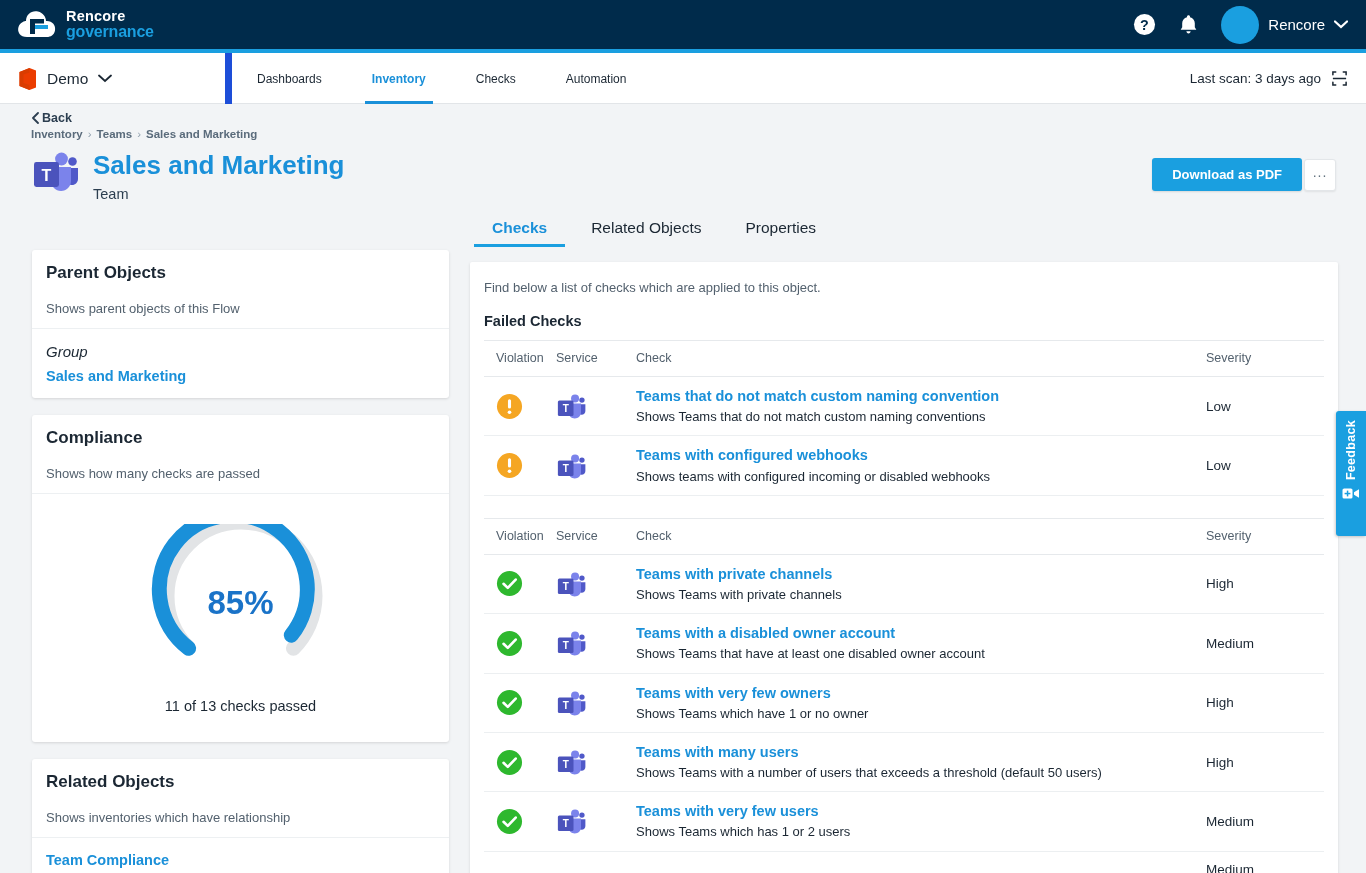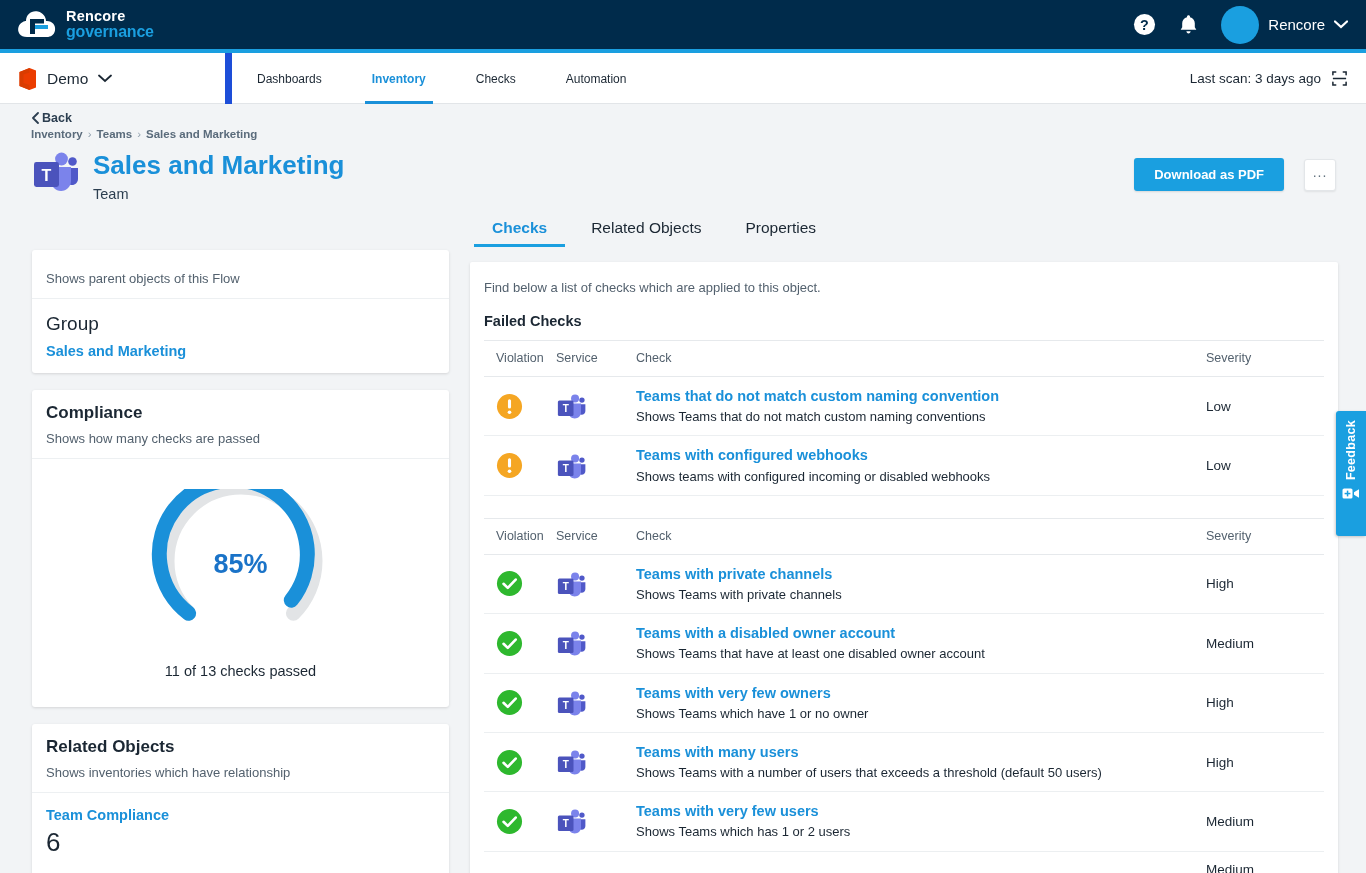--- a/index.html
+++ b/index.html
@@ -74,51 +74,51 @@
     color: #5a6b7b; font-weight: bold; display: flex; gap: 5px; align-items: center;
   }
   .crumbs .sep { color: #93a2b0; font-weight: normal; }
   .crumbs .crumb { cursor: pointer; }
 
   .pagehead { position: absolute; left: 31px; top: 148px; display: flex; align-items: flex-start; gap: 14px; }
   .pagehead-txt { padding-top: 3px; }
   .page-title { font-size: 26px; font-weight: bold; color: #1a90d9; line-height: 1.1; }
   .page-sub { font-size: 14.5px; color: #2c3e50; margin-top: 6px; }
 
-  .head-actions { position: absolute; right: 30px; top: 158px; display: flex; gap: 20px; align-items: center; }
+  .head-actions { position: absolute; right: 30px; top: 158px; display: flex; gap: 2px; align-items: center; }
   .btn-primary {
     background: #1a9fe0; color: #fff; font-size: 13px; font-weight: bold;
     padding: 9px 20px; border: none; border-radius: 3px; cursor: pointer;
     box-shadow: 0 1px 2px rgba(0,0,0,.12);
   }
   .btn-ghost {
     background: #fff; color: #62727f; font-size: 14px; border: 1px solid #e3e6e9;
     width: 32px; height: 32px; border-radius: 3px; cursor: pointer;
     box-shadow: 0 1px 2px rgba(0,0,0,.08); display:flex; align-items:center; justify-content:center;
     letter-spacing: 1px; padding-bottom: 5px;
   }
 
   
   .leftcol { position: absolute; left: 32px; top: 250px; width: 417px; }
   .card {
     background: #fff; border-radius: 3px; box-shadow: 0 1px 3px rgba(0,0,0,.13);
     margin-bottom: 17px; overflow: hidden;
   }
   .card-head { padding: 13px 14px 12px 14px; border-bottom: 1px solid #edf0f2; }
   .card-title { font-size: 17px; font-weight: bold; color: #1b2733; }
-  .card-desc { font-size: 13px; color: #53616e; margin-top: 8px; }
+  .card-desc { font-size: 13px; color: #53616e; margin-top: 18px; }
   .card-body { padding: 14px; }
-  .kv-label { font-size: 19px; color: #1b2733; }
+  .kv-label { font-size: 15px; color: #1b2733; font-style: italic; }
   .kv-link { font-size: 14.5px; font-weight: bold; color: #1a90d9; margin-top: 8px; cursor: pointer; }
 
   .gauge-wrap { display: flex; flex-direction: column; align-items: center; padding: 16px 0 14px 0; }
   .gauge { position: relative; width: 200px; height: 150px; }
   .gauge-val {
     position: absolute; left: 0; right: 0; top: 60px; text-align: center;
-    font-size: 27px; font-weight: bold; color: #1a73c8;
+    font-size: 33px; font-weight: bold; color: #1a73c8;
   }
   .gauge-caption { font-size: 14.5px; color: #1b2733; margin-top: 24px; }
 
   .rel-link { font-size: 14.5px; font-weight: bold; color: #1a90d9; cursor: pointer; }
   .rel-num { font-size: 26px; color: #1b2733; margin-top: 4px; }
   .rel-link2 { font-size: 14.5px; font-weight: bold; color: #1a90d9; margin-top: 14px; cursor: pointer; }
 
   
   .tabs {
     position: absolute; left: 470px; top: 208px; display: flex; align-items: stretch; height: 39px;
@@ -297,20 +297,21 @@
 
   <div class="head-actions">
     <button class="btn-primary">Download as PDF</button>
     <button class="btn-ghost">...</button>
   </div>
 
   <div class="leftcol">
 
     <div class="card">
       <div class="card-head">
+        <div class="card-title">Parent Objects</div>
         <div class="card-desc">Shows parent objects of this Flow</div>
       </div>
       <div class="card-body">
         <div class="kv-label">Group</div>
         <div class="kv-link">Sales and Marketing</div>
       </div>
     </div>
 
     <div class="card">
       <div class="card-head">

